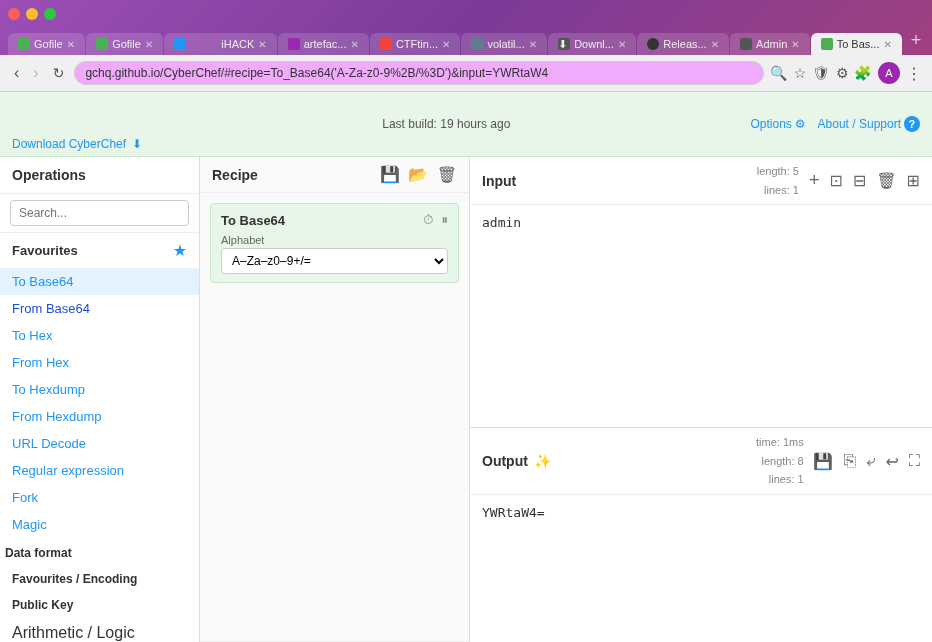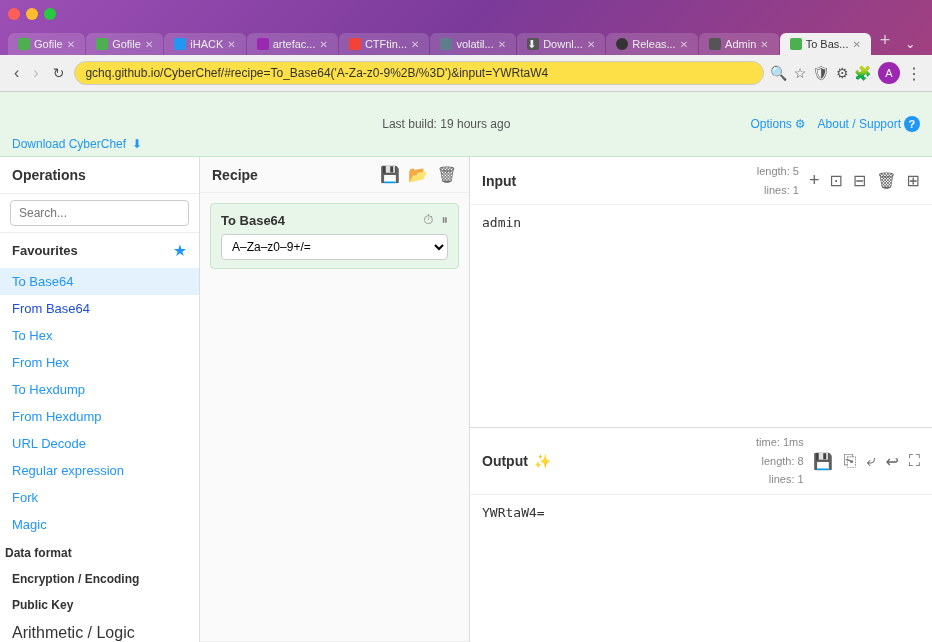--- a/index.html
+++ b/index.html
@@ -29,21 +29,21 @@
         <span style="flex:1;overflow:hidden;text-overflow:ellipsis;white-space:nowrap;font-size:11px;">Gofile</span>
         <span style="font-size:10px;opacity:0.7;">✕</span>
       </div>
       <div style="display:flex;align-items:center;gap:4px;padding:5px 10px;border-radius:6px 6px 0 0;font-size:11px;color:#eee;cursor:pointer;background:rgba(255,255,255,0.15);max-width:120px;min-width:70px;flex-shrink:0;">
         <span style="width:12px;height:12px;background:#4caf50;border-radius:2px;flex-shrink:0;"></span>
         <span style="flex:1;overflow:hidden;text-overflow:ellipsis;white-space:nowrap;font-size:11px;">Gofile</span>
         <span style="font-size:10px;opacity:0.7;">✕</span>
       </div>
       <div style="display:flex;align-items:center;gap:4px;padding:5px 10px;border-radius:6px 6px 0 0;font-size:11px;color:#eee;cursor:pointer;background:rgba(255,255,255,0.15);max-width:120px;min-width:70px;flex-shrink:0;">
         <span style="width:12px;height:12px;background:#2196f3;border-radius:2px;flex-shrink:0;"></span>
-        <span style="flex:1;overflow:hidden;text-overflow:ellipsis;white-space:nowrap;font-size:11px;">iHACK</span>
+        <span style="flex:1;overflow:hidden;text-overflow:ellipsis;white-space:nowrap;font-size:11px;margin-left:31px;">iHACK</span>
         <span style="font-size:10px;opacity:0.7;">✕</span>
       </div>
       <div style="display:flex;align-items:center;gap:4px;padding:5px 10px;border-radius:6px 6px 0 0;font-size:11px;color:#eee;cursor:pointer;background:rgba(255,255,255,0.15);max-width:120px;min-width:70px;flex-shrink:0;">
         <span style="width:12px;height:12px;background:#9c27b0;border-radius:2px;flex-shrink:0;"></span>
         <span style="flex:1;overflow:hidden;text-overflow:ellipsis;white-space:nowrap;font-size:11px;">artefac...</span>
         <span style="font-size:10px;opacity:0.7;">✕</span>
       </div>
       <div style="display:flex;align-items:center;gap:4px;padding:5px 10px;border-radius:6px 6px 0 0;font-size:11px;color:#eee;cursor:pointer;background:rgba(255,255,255,0.15);max-width:120px;min-width:70px;flex-shrink:0;">
         <span style="width:12px;height:12px;background:#f44336;border-radius:2px;flex-shrink:0;"></span>
         <span style="flex:1;overflow:hidden;text-overflow:ellipsis;white-space:nowrap;font-size:11px;">CTFtin...</span>
@@ -76,21 +76,21 @@
       </div>
       <button style="background:none;border:none;color:#eee;font-size:18px;cursor:pointer;padding:4px 8px;opacity:0.8;">+</button>
       <button style="background:none;border:none;color:#eee;font-size:12px;cursor:pointer;padding:4px 6px;">⌄</button>
     </div>
   </div>
 
   <div style="display:flex;align-items:center;gap:6px;padding:6px 10px;background:#f0f0f0;border-bottom:1px solid #ccc;">
     <button style="background:none;border:none;cursor:pointer;color:#555;font-size:16px;padding:2px 4px;">‹</button>
     <button style="background:none;border:none;cursor:pointer;color:#bbb;font-size:16px;padding:2px 4px;">›</button>
     <button style="background:none;border:none;cursor:pointer;color:#555;font-size:14px;padding:2px 4px;">↻</button>
-    <input style="flex: 1 1 0%; padding: 4px 10px; border: 1px solid rgb(204, 204, 204); border-radius: 20px; font-size: 12px; background: #fde047; color: rgb(51, 51, 51); outline: none;" readonly="" value="gchq.github.io/CyberChef/#recipe=To_Base64('A-Za-z0-9%2B/%3D')&amp;input=YWRtaW4">
+    <input style="flex: 1 1 0%; padding: 4px 10px; border: 1px solid rgb(204, 204, 204); border-radius: 20px; font-size: 12px; background: #f0abfc; color: rgb(51, 51, 51); outline: none;" readonly="" value="gchq.github.io/CyberChef/#recipe=To_Base64('A-Za-z0-9%2B/%3D')&amp;input=YWRtaW4">
     <span style="color:#555;font-size:14px;cursor:pointer;">🔍</span>
     <span style="color:#555;font-size:14px;cursor:pointer;">☆</span>
     <span style="color:#555;font-size:14px;">🛡</span>
     <span style="color:#555;font-size:14px;cursor:pointer;">⚙</span>
     <span style="color:#555;font-size:14px;cursor:pointer;">🧩</span>
     <span style="width:22px;height:22px;border-radius:50%;background:#9c27b0;display:inline-flex;align-items:center;justify-content:center;color:white;font-size:11px;cursor:pointer;">A</span>
     <span style="color:#555;font-size:16px;cursor:pointer;">⋮</span>
   </div>
 
   <div style="display:flex;align-items:center;justify-content:space-between;padding:5px 12px;background:#e8f5e9;border-bottom:1px solid #c8e6c9;font-size:12px;">
@@ -130,21 +130,21 @@
         <div style="padding:6px 12px;font-size:13px;color:#2196f3;cursor:pointer;">To Hex</div>
         <div style="padding:6px 12px;font-size:13px;color:#2196f3;cursor:pointer;">From Hex</div>
         <div style="padding:6px 12px;font-size:13px;color:#2196f3;cursor:pointer;">To Hexdump</div>
         <div style="padding:6px 12px;font-size:13px;color:#2196f3;cursor:pointer;">From Hexdump</div>
         <div style="padding:6px 12px;font-size:13px;color:#2196f3;cursor:pointer;">URL Decode</div>
         <div style="padding:6px 12px;font-size:13px;color:#2196f3;cursor:pointer;">Regular expression</div>
         <div style="padding:6px 12px;font-size:13px;color:#2196f3;cursor:pointer;">Fork</div>
         <div style="padding:6px 12px;font-size:13px;color:#2196f3;cursor:pointer;">Magic</div>
 
         <div style="padding:8px 5px 4px;font-weight:bold;font-size:12px;color:#333;cursor:pointer;">Data format</div>
-        <div style="padding:8px 12px 4px;font-weight:bold;font-size:12px;color:#333;cursor:pointer;">Encryption / Encoding</div>
+        <div style="padding:8px 12px 4px;font-weight:bold;font-size:12px;color:#333;cursor:pointer;">Favourites / Encoding</div>
         <div style="padding:8px 12px 4px;font-weight:bold;font-size:12px;color:#333;cursor:pointer;">Public Key</div>
         <div style="padding:8px 12px 4px;font-weight:normal;font-size:16px;color:#333;cursor:pointer;">Arithmetic / Logic</div>
       </div>
     </div>
 
     <div style="flex:1;display:flex;overflow:hidden;">
 
       <div style="width:270px;background:#fafafa;border-right:1px solid #ddd;display:flex;flex-direction:column;">
         <div style="display:flex;align-items:center;justify-content:space-between;padding:8px 12px;border-bottom:1px solid #eee;">
           <span style="font-weight:bold;font-size:14px;color:#333;">Recipe</span>
@@ -157,20 +157,21 @@
         <div style="flex:1;padding:10px;overflow-y:auto;">
           <div style="background:#e8f5e9;border:1px solid #c8e6c9;border-radius:4px;padding:8px 10px;margin-bottom:8px;">
             <div style="display:flex;align-items:center;justify-content:space-between;margin-bottom:6px;">
               <span style="font-weight:bold;font-size:13px;color:#333;">To Base64</span>
               <div style="display:flex;gap:8px;color:#888;">
                 <span style="font-size:13px;cursor:default;">⏱</span>
                 <span style="font-size:13px;cursor:pointer;">⏸</span>
               </div>
             </div>
             <div>
+              <div style="font-size:11px;color:#666;margin-bottom:2px;">Alphabet</div>
               <select style="width:100%;padding:4px 6px;border:1px solid #ccc;border-radius:4px;font-size:12px;background:white;cursor:pointer;">
                 <option>A–Za–z0–9+/=</option>
                 <option>Standard</option>
                 <option>URL Safe</option>
               </select>
             </div>
           </div>
         </div>
         <div style="padding:10px;border-top:1px solid #eee;display:flex;align-items:center;gap:8px;">
           <button style="padding:8px 16px;background:white;border:1px solid #ccc;border-radius:4px;cursor:pointer;font-size:13px;color:#333;">STEP</button>

